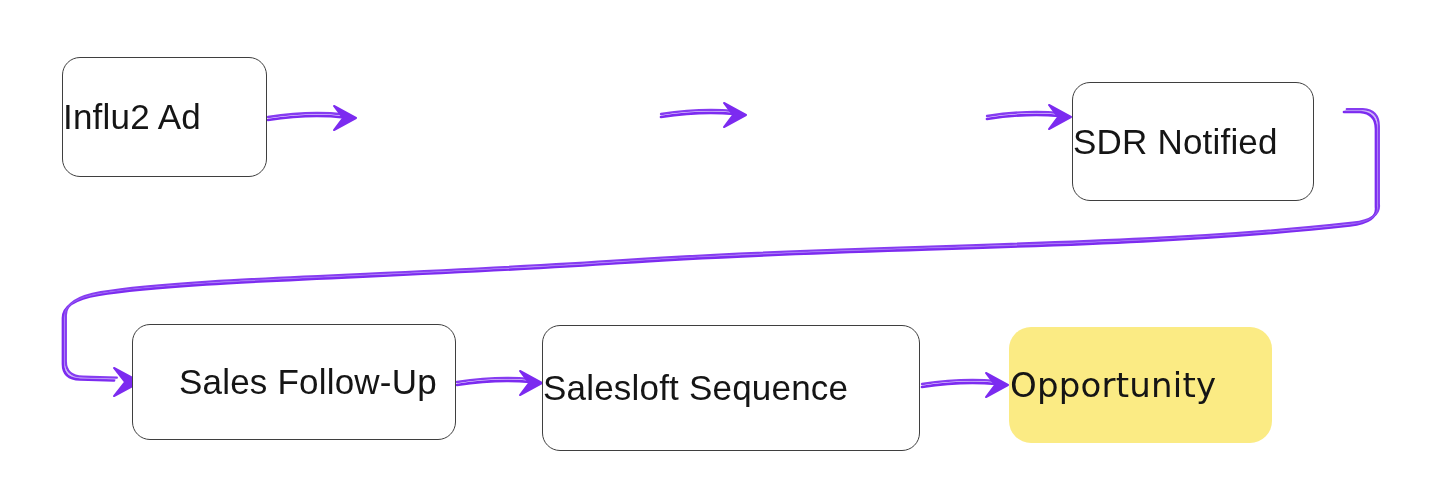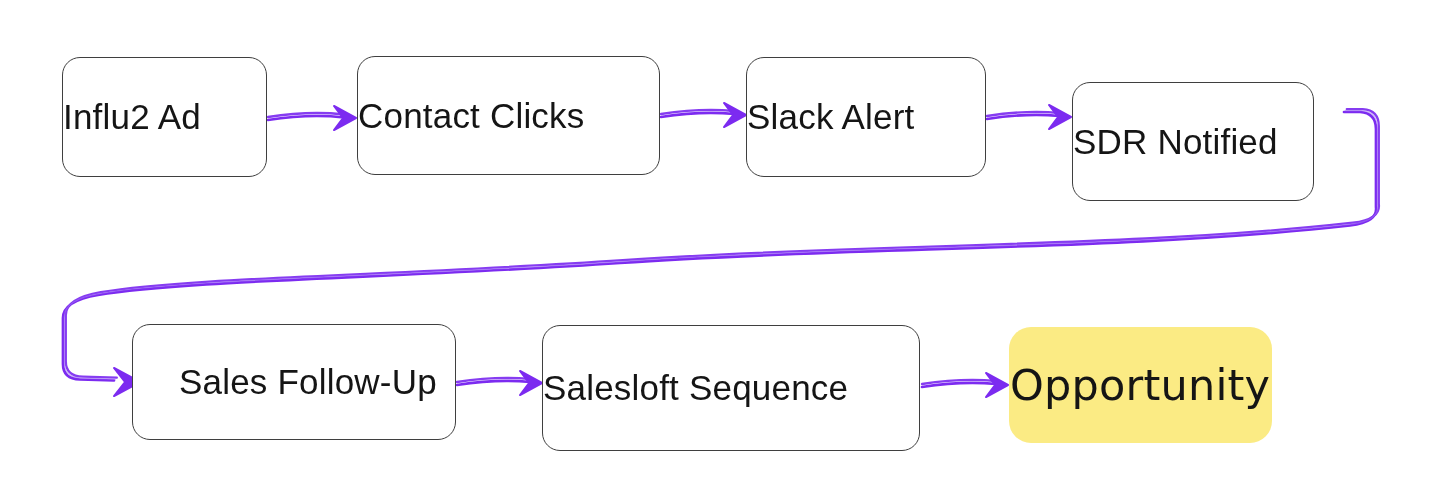--- a/index.html
+++ b/index.html
@@ -48,21 +48,21 @@
     font-size: 35px;
     color: #151515;
     letter-spacing: 0.2px;
     white-space: nowrap;
   }
   .node--highlight {
     background: var(--highlight, #fbeb84);
     border-color: transparent;
     border-radius: 22px;
     font-family: "DejaVu Sans", sans-serif;
-    font-size: 43px;
+    font-size: 34px;
   }
   
   .n0 { left: 62px;   top: 57px;  width: 205px; height: 120px; }
   .n1 { left: 357px;  top: 56px;  width: 303px; height: 119px; }
   .n2 { left: 746px;  top: 57px;  width: 240px; height: 120px; }
   .n3 { left: 1072px; top: 56px;  width: 242px; height: 119px; margin-top: 26px; }
   .n4 { left: 132px;  top: 324px; width: 324px; height: 116px; padding-left: 46px; }
   .n5 { left: 542px;  top: 325px; width: 378px; height: 126px; }
   .n6 { left: 1009px; top: 327px; width: 263px; height: 116px; }
 </style>
@@ -108,27 +108,21 @@
       <path class="line" d="M 922 387 C 948 383 975 382 996 384"></path>
       <path class="line2" d="M 922 387 C 948 383 975 382 996 384" transform="translate(0,-3)"></path>
       <path class="head" d="M 986 373 L 1008 385 L 986 397 L 995 385 Z"></path>
     </g>
   </svg>
 
   <div class="node n0">
     <span class="label">Influ2 Ad</span>
   </div>
 
-  <div class="node n1">
-    <span class="label">Contact Clicks</span>
-  </div>
 
-  <div class="node n2">
-    <span class="label">Slack Alert</span>
-  </div>
 
   <div class="node n3">
     <span class="label">SDR Notified</span>
   </div>
 
   <div class="node n4">
     <span class="label">Sales Follow-Up</span>
   </div>
 
   <div class="node n5">

